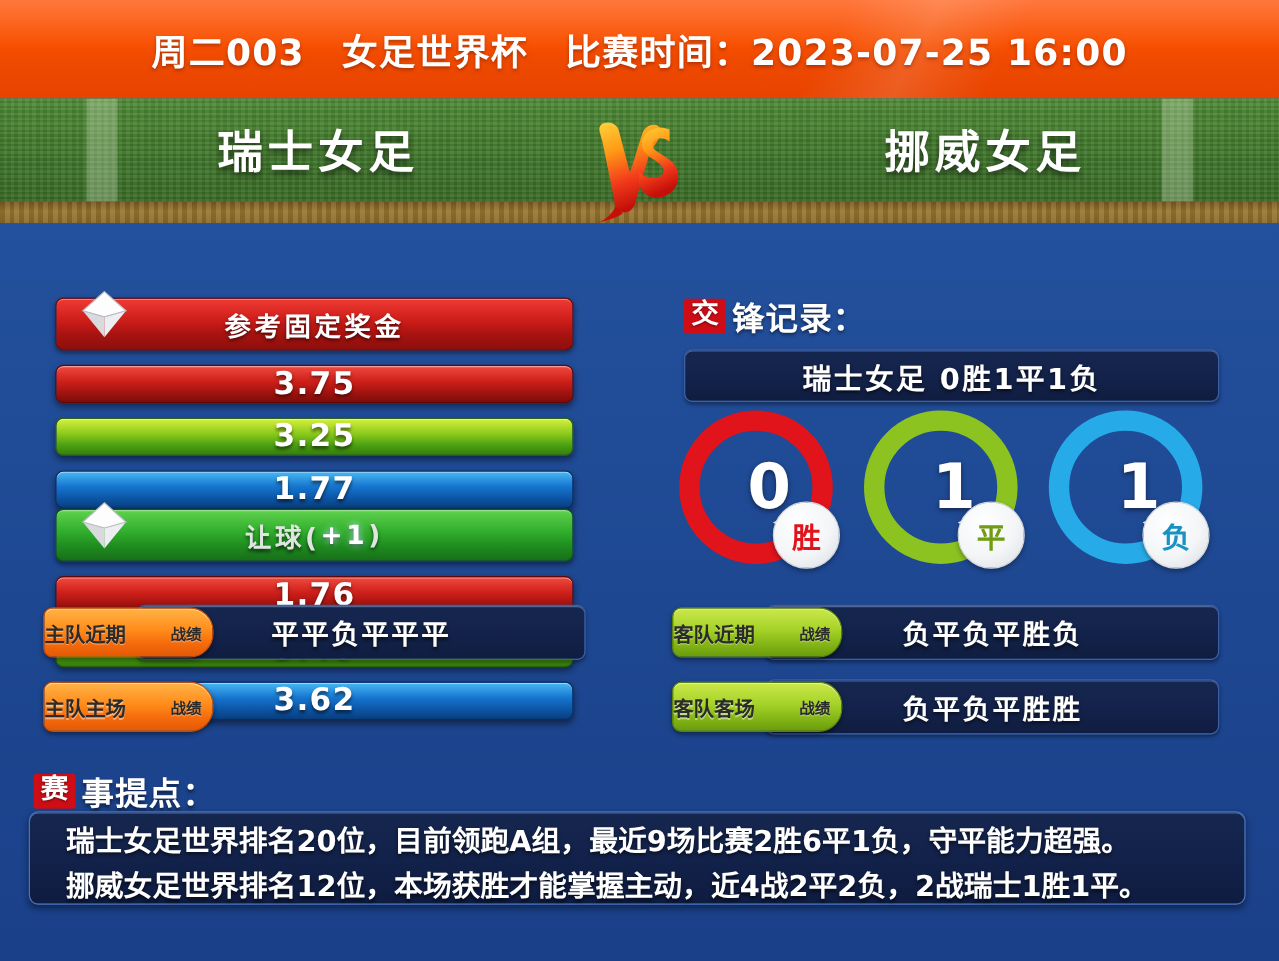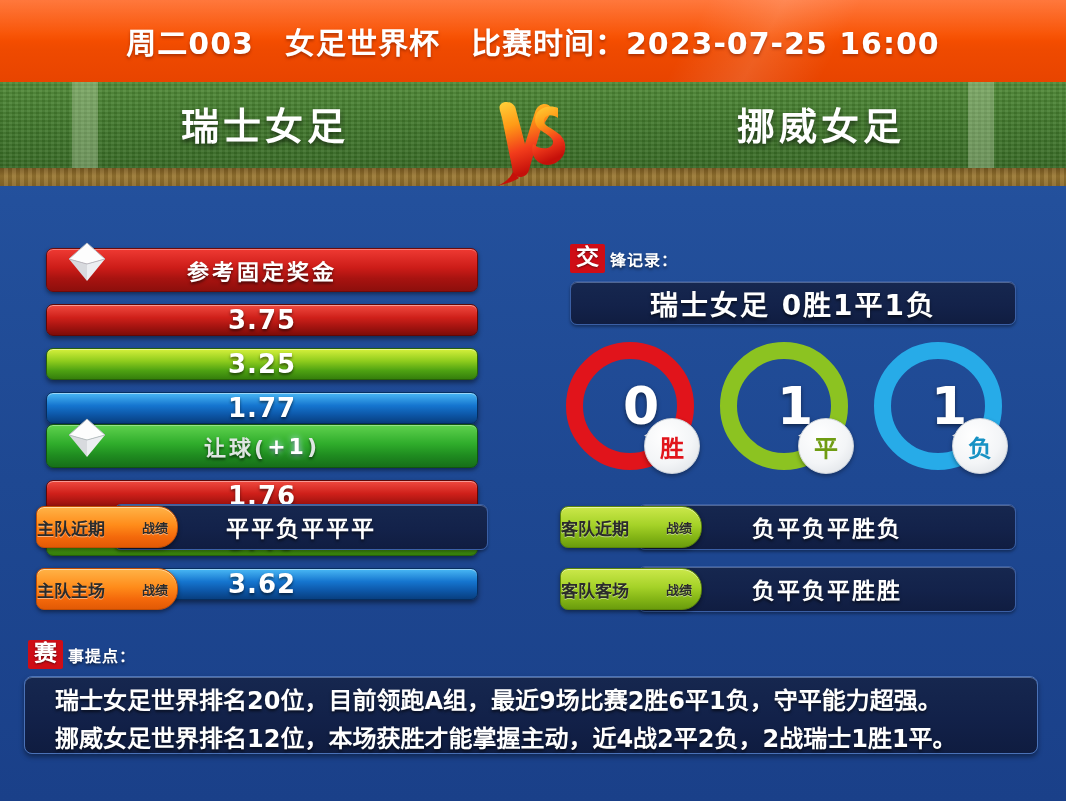--- a/index.html
+++ b/index.html
@@ -70,29 +70,29 @@
   .odd-green{background:linear-gradient(180deg,#d6f03c 0%,#8fcc1d 40%,#4ea212 72%,#357f0c 100%);
     border:1px solid #27600a;}
   .odd-blue{background:linear-gradient(180deg,#49b8f5 0%,#1575cf 42%,#0d57a8 72%,#083f80 100%);
     border:1px solid #062e60;}
 
   
   .seclabel{display:flex;align-items:center;gap:0;}
   .seclabel .redbox{background:#cf0d16;color:#fff;font-size:23px;font-weight:bold;
     padding:1px 6px 3px 6px;border-radius:2px;line-height:1.1;
     text-shadow:0 1px 2px rgba(0,0,0,.5);}
-  .seclabel .rest{color:#fff;font-size:16px;font-weight:bold;margin-left:5px;letter-spacing:1px;
+  .seclabel .rest{color:#fff;font-size:27px;font-weight:bold;margin-left:5px;letter-spacing:1px;
     text-shadow:0 2px 3px rgba(0,0,0,.5);}
 
   
   .inset{background:linear-gradient(180deg,#16274f 0%,#13224a 55%,#101d41 100%);
     border:1px solid #3a5fa5;border-radius:7px;
     box-shadow:inset 0 1px 0 rgba(150,180,230,.45),0 2px 3px rgba(0,0,0,.35);
     display:flex;align-items:center;justify-content:center;}
-  .inset .txt{color:#fff;font-size:28px;font-weight:bold;letter-spacing:2px;
+  .inset .txt{color:#fff;font-size:24px;font-weight:bold;letter-spacing:2px;
     text-shadow:0 2px 3px rgba(0,0,0,.6);}
 
   
   .formrow{position:relative;height:44px;}
   .formrow .bar{position:absolute;left:78px;right:0;top:0;height:44px;}
   .tab{position:absolute;left:0;top:2px;width:140px;height:40px;
     border-radius:8px 20px 20px 8px;display:flex;align-items:center;justify-content:flex-start;
     box-shadow:0 2px 4px rgba(0,0,0,.45),inset 0 1px 0 rgba(255,255,255,.5);z-index:3;gap:36px;}
   .tab-orange{background:linear-gradient(180deg,#ffb347 0%,#ff8c1a 45%,#f4690b 75%,#e25a05 100%);
     border:1px solid #c24d04;}

